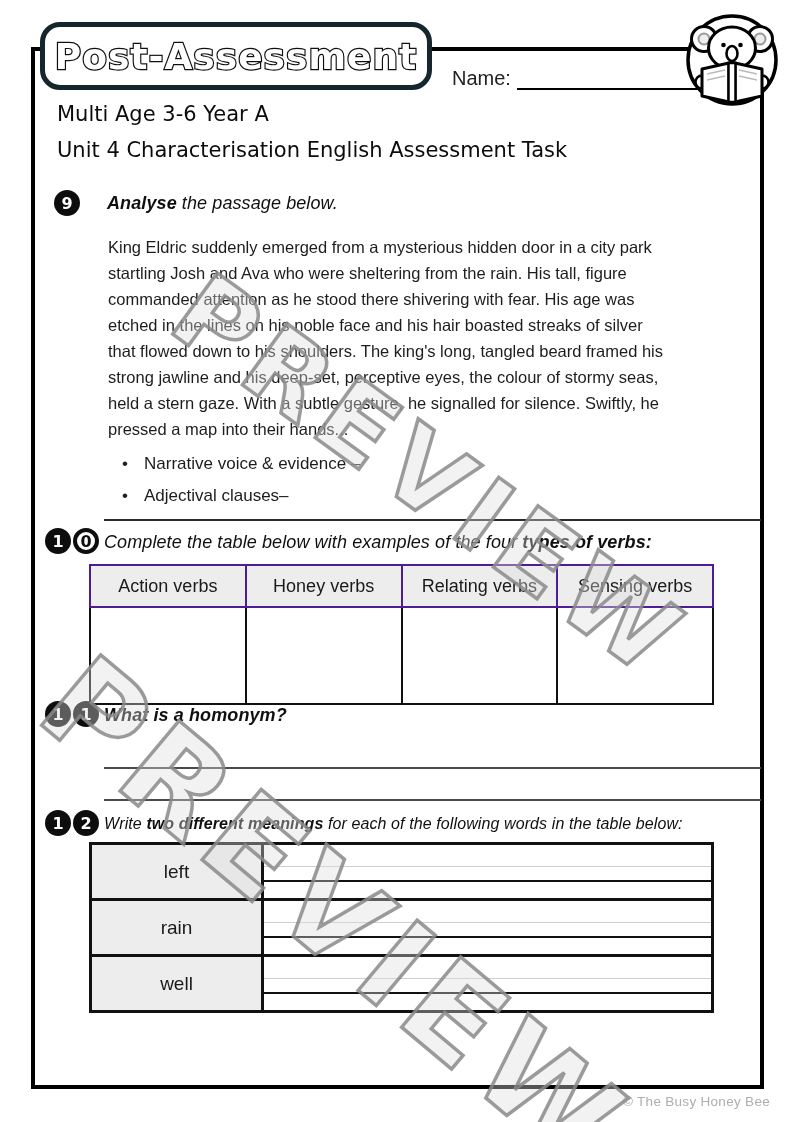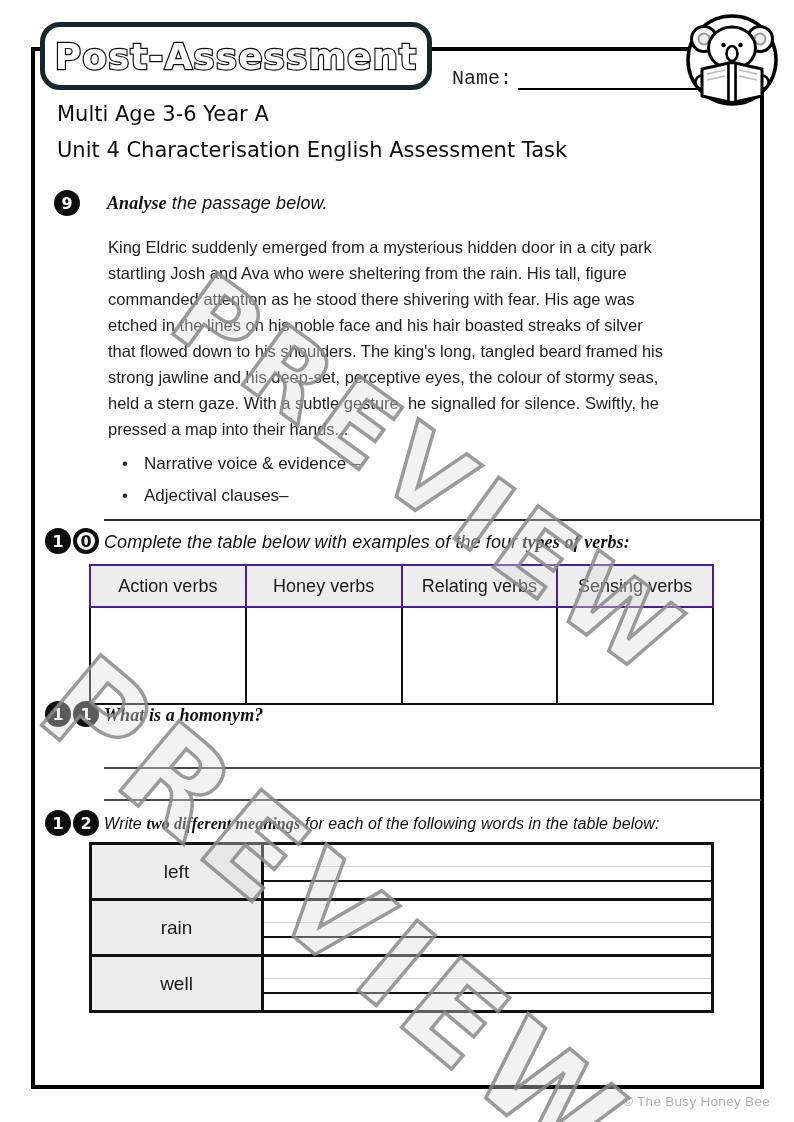--- a/index.html
+++ b/index.html
@@ -20,21 +20,21 @@
     display:flex; align-items:center; justify-content:center;
     box-sizing:border-box; z-index:3;
   }
   .ribbon-text {
     font-family:"DejaVu Sans", sans-serif; font-weight:bold; font-size:36px;
     letter-spacing:1px; color:#fff;
     -webkit-text-stroke:2.4px #101010; paint-order:stroke fill;
   }
   .name-row {
     position:absolute; left:452px; top:64px; z-index:2;
-    display:flex; align-items:flex-end; font-size:20px; color:#222;font-family:Liberation Mono, monospace;
+    display:flex; align-items:flex-end; font-size:20px; color:#222;
   }
   .name-line { display:inline-block; width:198px; height:24px;
     border-bottom:2.5px solid #000; margin-left:6px; }
   .koala { position:absolute; left:684px; top:12px; width:96px; height:100px; z-index:4; }
   
   .doc-title {
     position:absolute; left:57px; z-index:2;
     font-family:"DejaVu Sans", sans-serif; font-weight:normal; font-size:21px; color:#0c0c0c;
   }
   .t1 { top:102px; } .t2 { top:138px; }
@@ -45,21 +45,21 @@
     display:flex; align-items:center; justify-content:center;
     font-family:"DejaVu Sans", sans-serif; font-weight:bold; font-size:16px;
     box-sizing:border-box;
   }
   .badge.outline { background:#fff; color:#0d0d0d; border:4px solid #0d0d0d; }
   
   .prompt {
     position:absolute; z-index:2; font-style:italic; font-size:18px; color:#101010;
     letter-spacing:0.1px; white-space:nowrap;
   }
-  .prompt .bld { font-weight:bold;font-family:Liberation Serif, serif; }
+  .prompt .bld { font-weight:bold; }
   .prompt.small { font-size:16px; }
   
   .passage {
     position:absolute; left:108px; top:234px; width:652px; z-index:2;
     font-size:16.5px; line-height:26px; color:#1d1d1d; white-space:pre-line;
   }
   .bullet-list { position:absolute; left:112px; top:440px; z-index:2;
     list-style:none; margin:8px; padding:0; font-size:17px; color:#1d1d1d; }
   .bullet-list li { line-height:32px; padding-left:24px; position:relative; }
   .bullet-list li::before { content:"•"; position:absolute; left:2px; }

